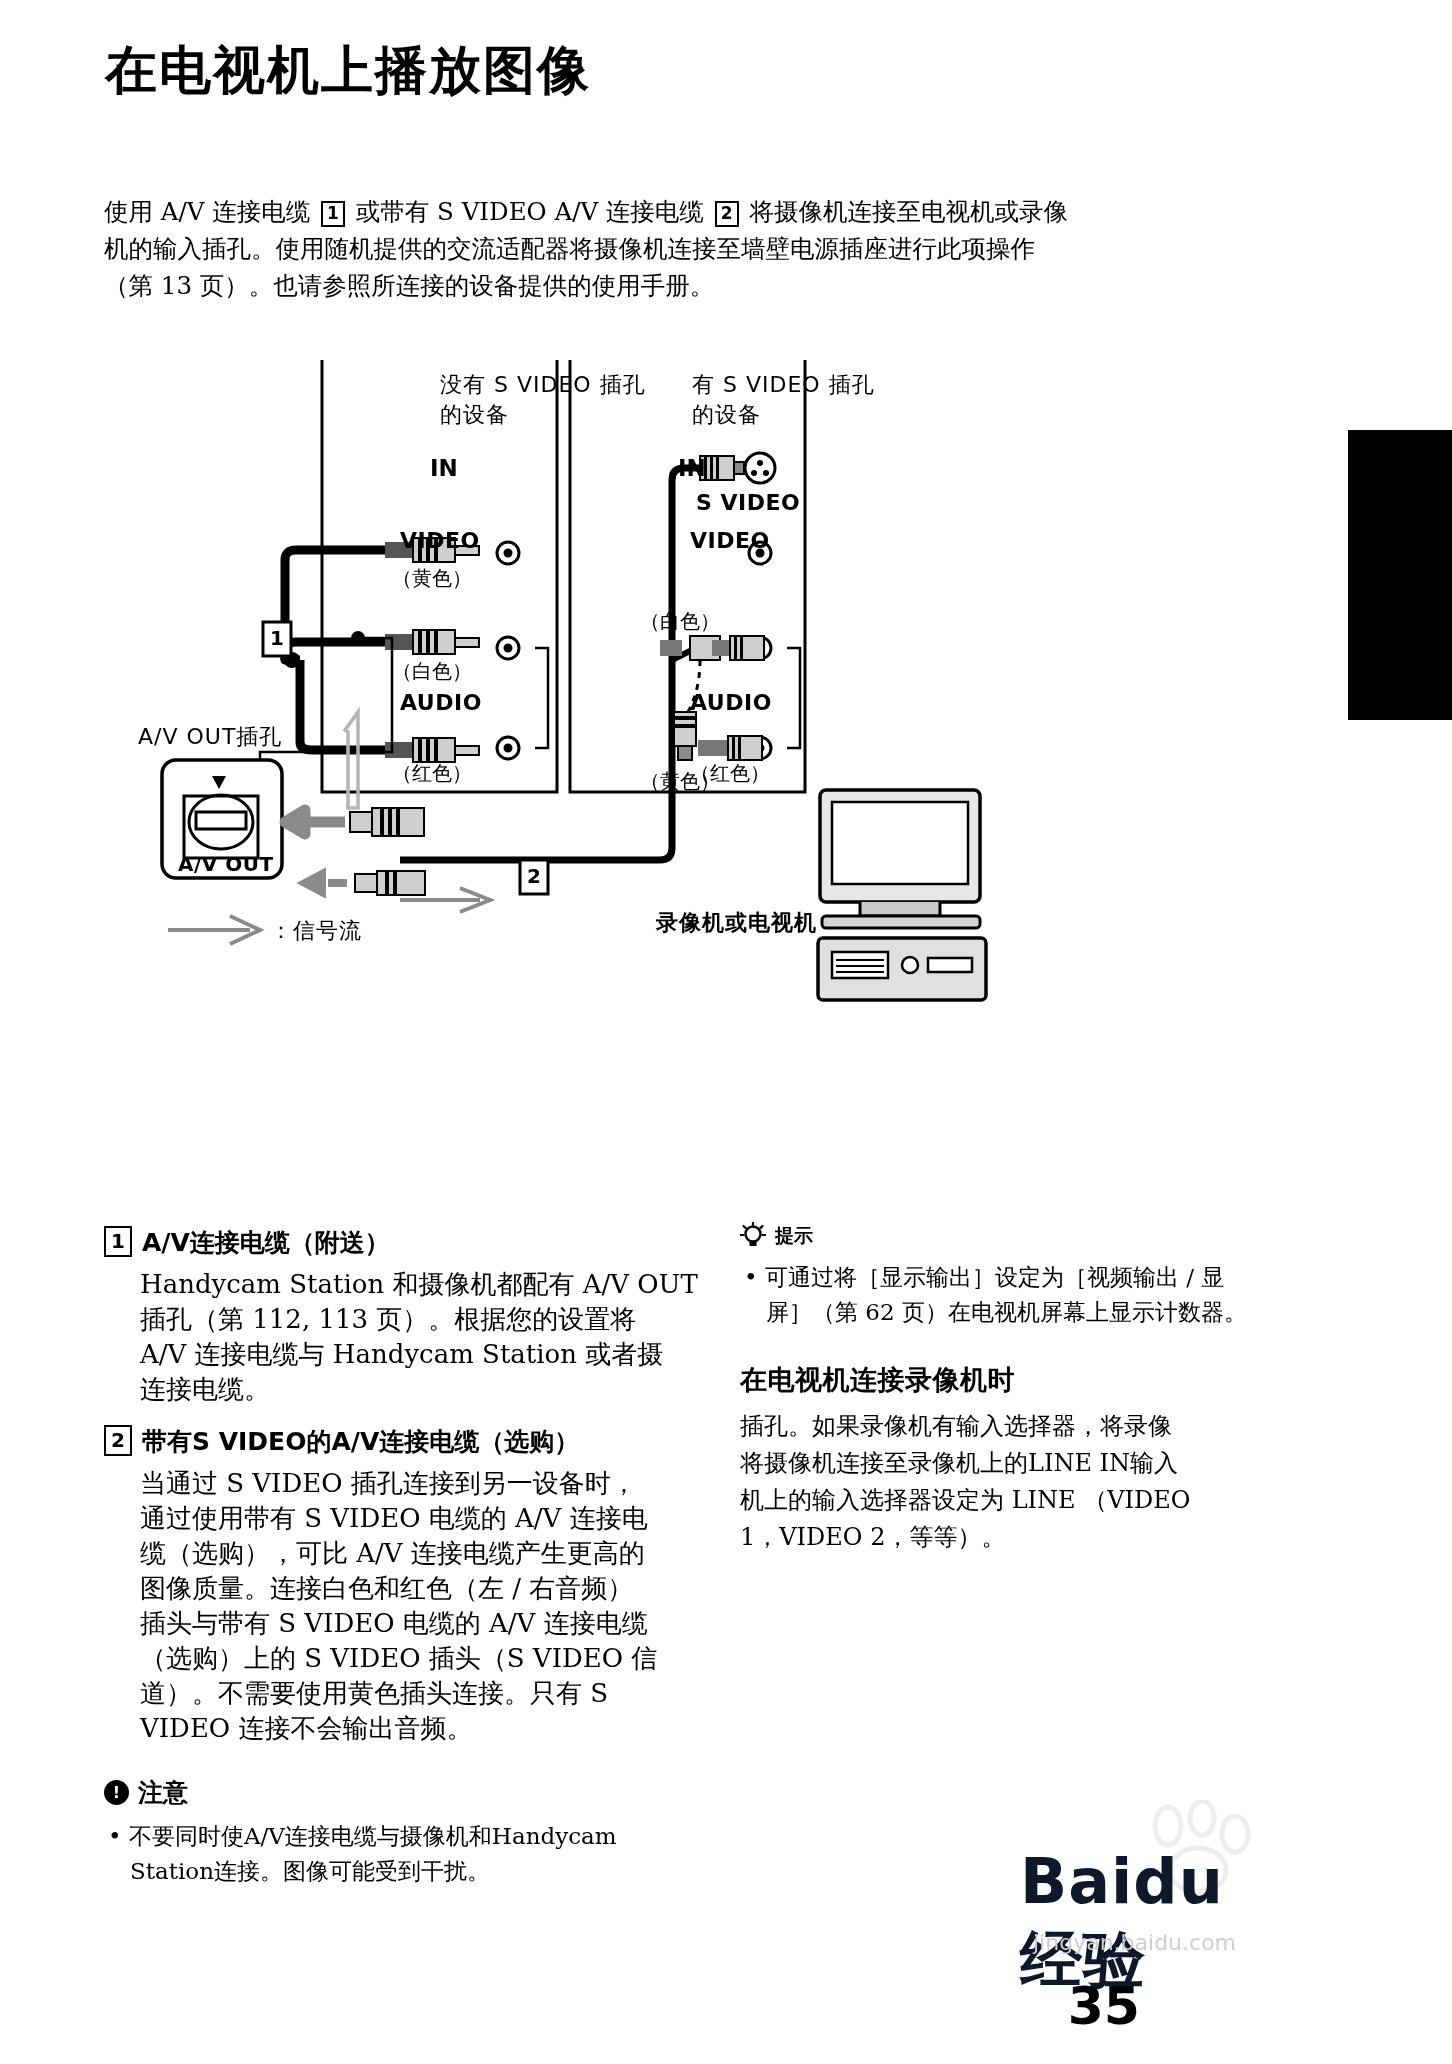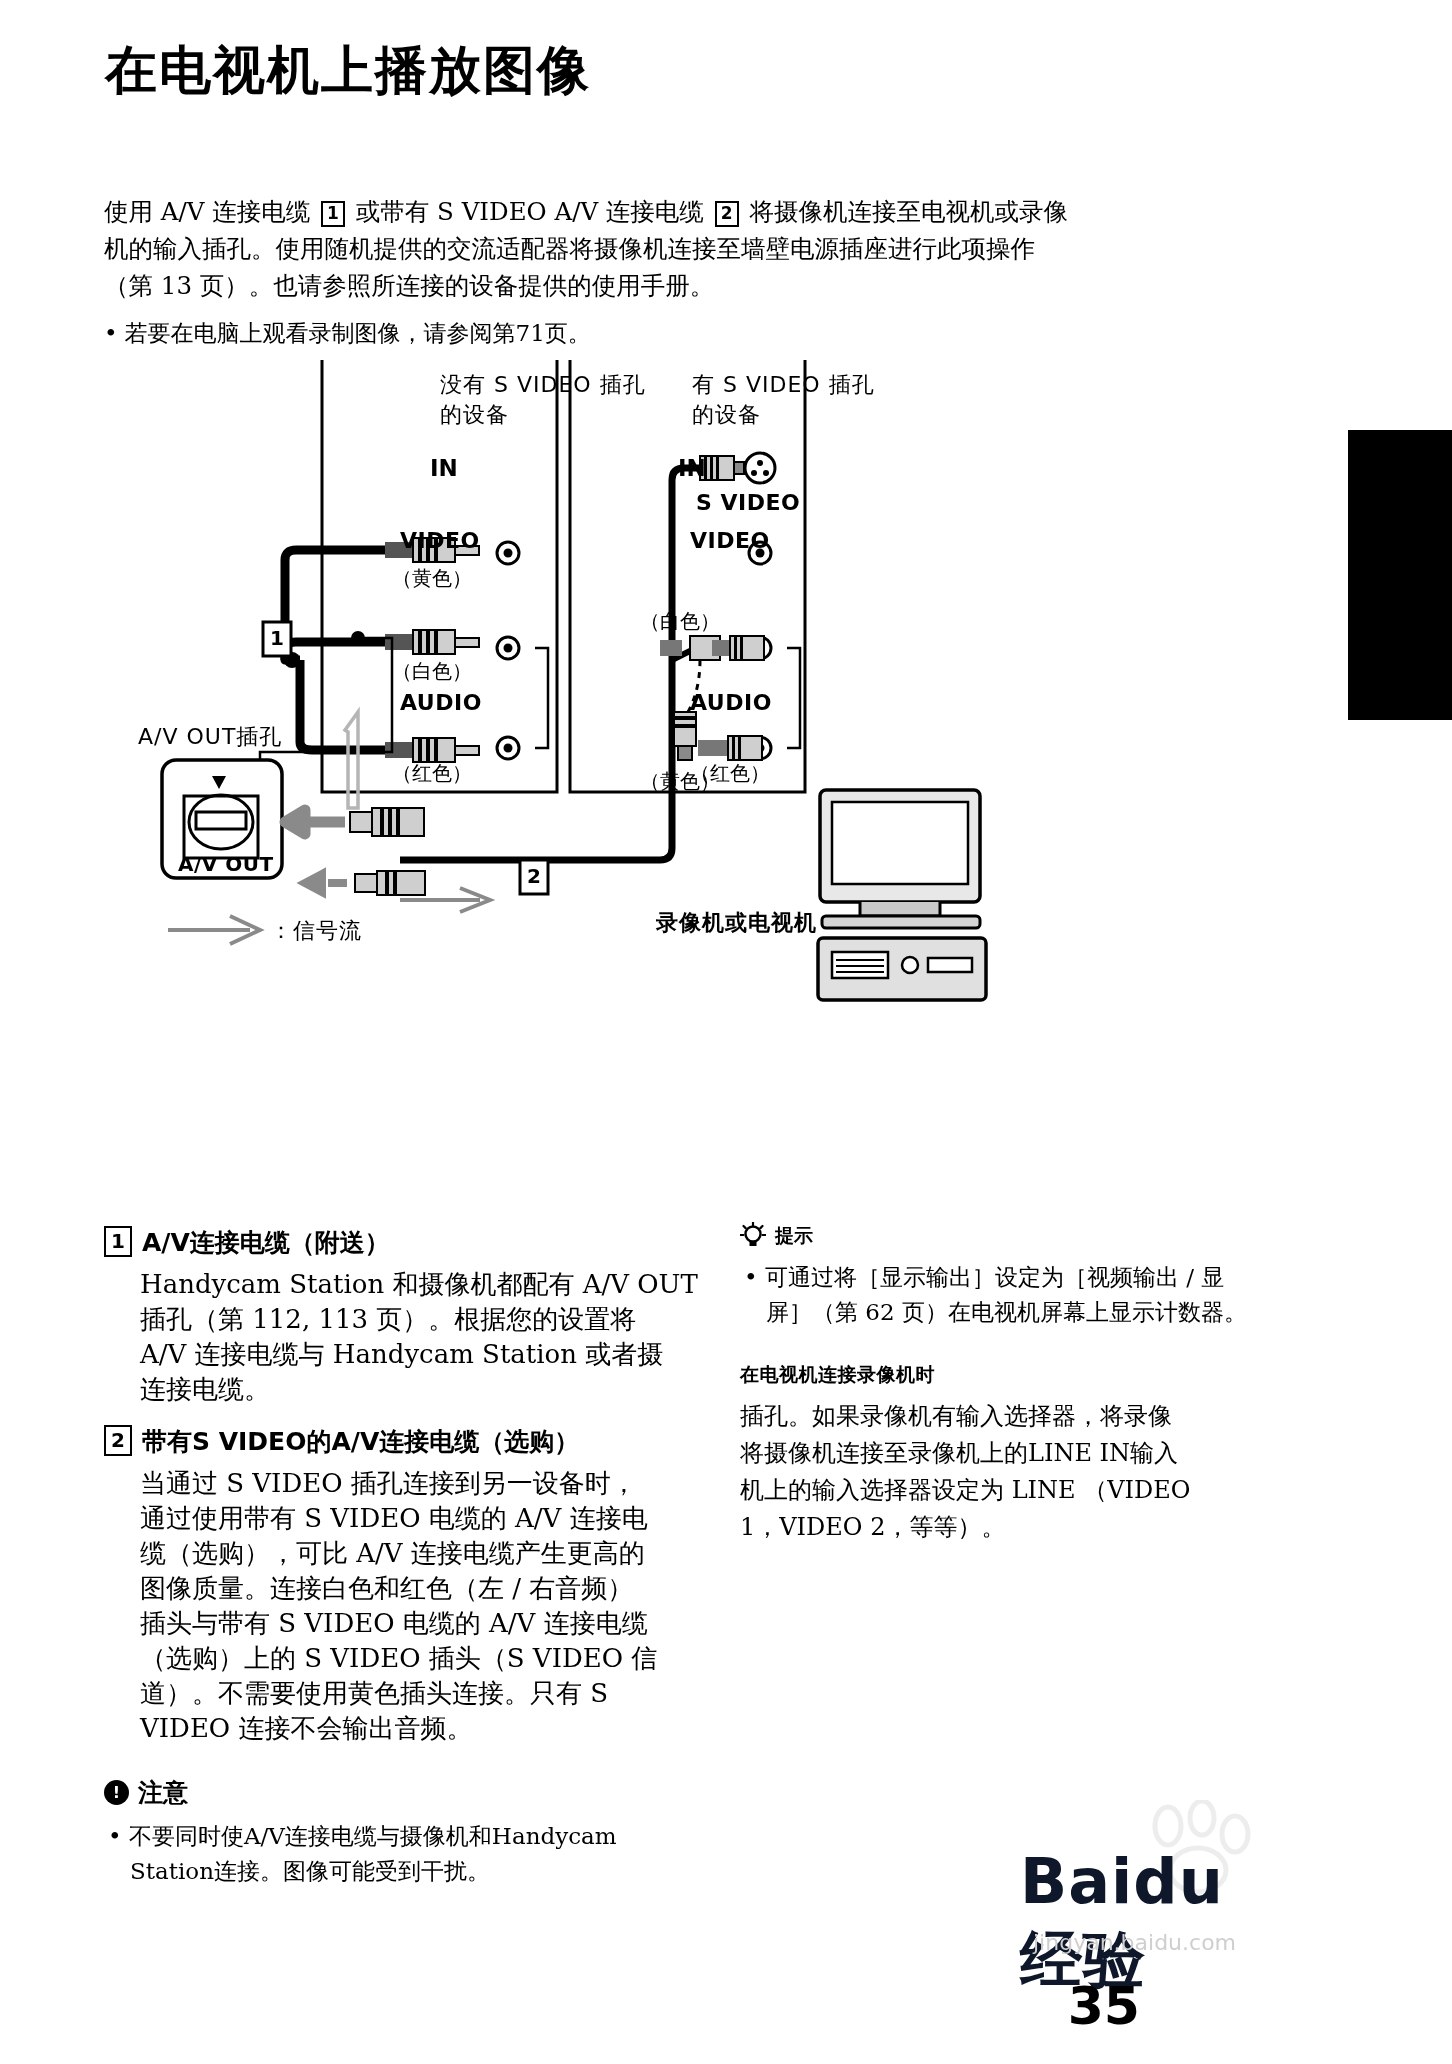--- a/index.html
+++ b/index.html
@@ -104,21 +104,21 @@
     font-size:23px; line-height:35px;
   }
   .note-body .ln { display:block; white-space:nowrap; }
 
   .tip-head {
     display:flex; align-items:center; gap:9px;
     font-size:19px; font-weight:bold;
     font-family:"DejaVu Sans","Liberation Sans",sans-serif;
   }
   .sub-head {
-    font-size:19px; font-weight:bold; margin-top:32px;
+    font-size:27px; font-weight:bold; margin-top:32px;
     font-family:"DejaVu Sans","Liberation Sans",sans-serif;
     letter-spacing:0.5px;
   }
   .sub-body {
     margin-top:10px;
     font-family:"DejaVu Serif","Liberation Serif",serif;
     font-size:24px; line-height:37px;
   }
   .sub-body .ln { display:block; white-space:nowrap; }
 
@@ -150,23 +150,20 @@
 <div class="page">
 
   <div class="title">在电视机上播放图像</div>
 
   <div class="intro">
     <span class="ln"><span>使用 A/V 连接电缆 </span><span class="numbox">1</span><span> 或带有 S VIDEO A/V 连接电缆 </span><span class="numbox">2</span><span> 将摄像机连接至电视机或录像</span></span>
     <span class="ln">机的输入插孔。使用随机提供的交流适配器将摄像机连接至墙壁电源插座进行此项操作</span>
     <span class="ln">（第 13 页）。也请参照所连接的设备提供的使用手册。</span>
   </div>
 
-  <div class="bullet-line">
-    <span class="dot">•</span><span>若要在电脑上观看录制图像，请参阅第71页。</span>
-  </div>
 
   <div class="side-tab"></div>
   <div class="side-tab-label">录制 / 播放</div>
 
   <div class="diagram">
 
     <svg class="diag" width="1180" height="820" viewBox="0 0 1180 820">
       <defs>
         <marker id="arrowBig" markerWidth="10" markerHeight="10" refX="9" refY="5" orient="auto">
           <path d="M0,0 L10,5 L0,10 z" fill="#8a8a8a"></path>

